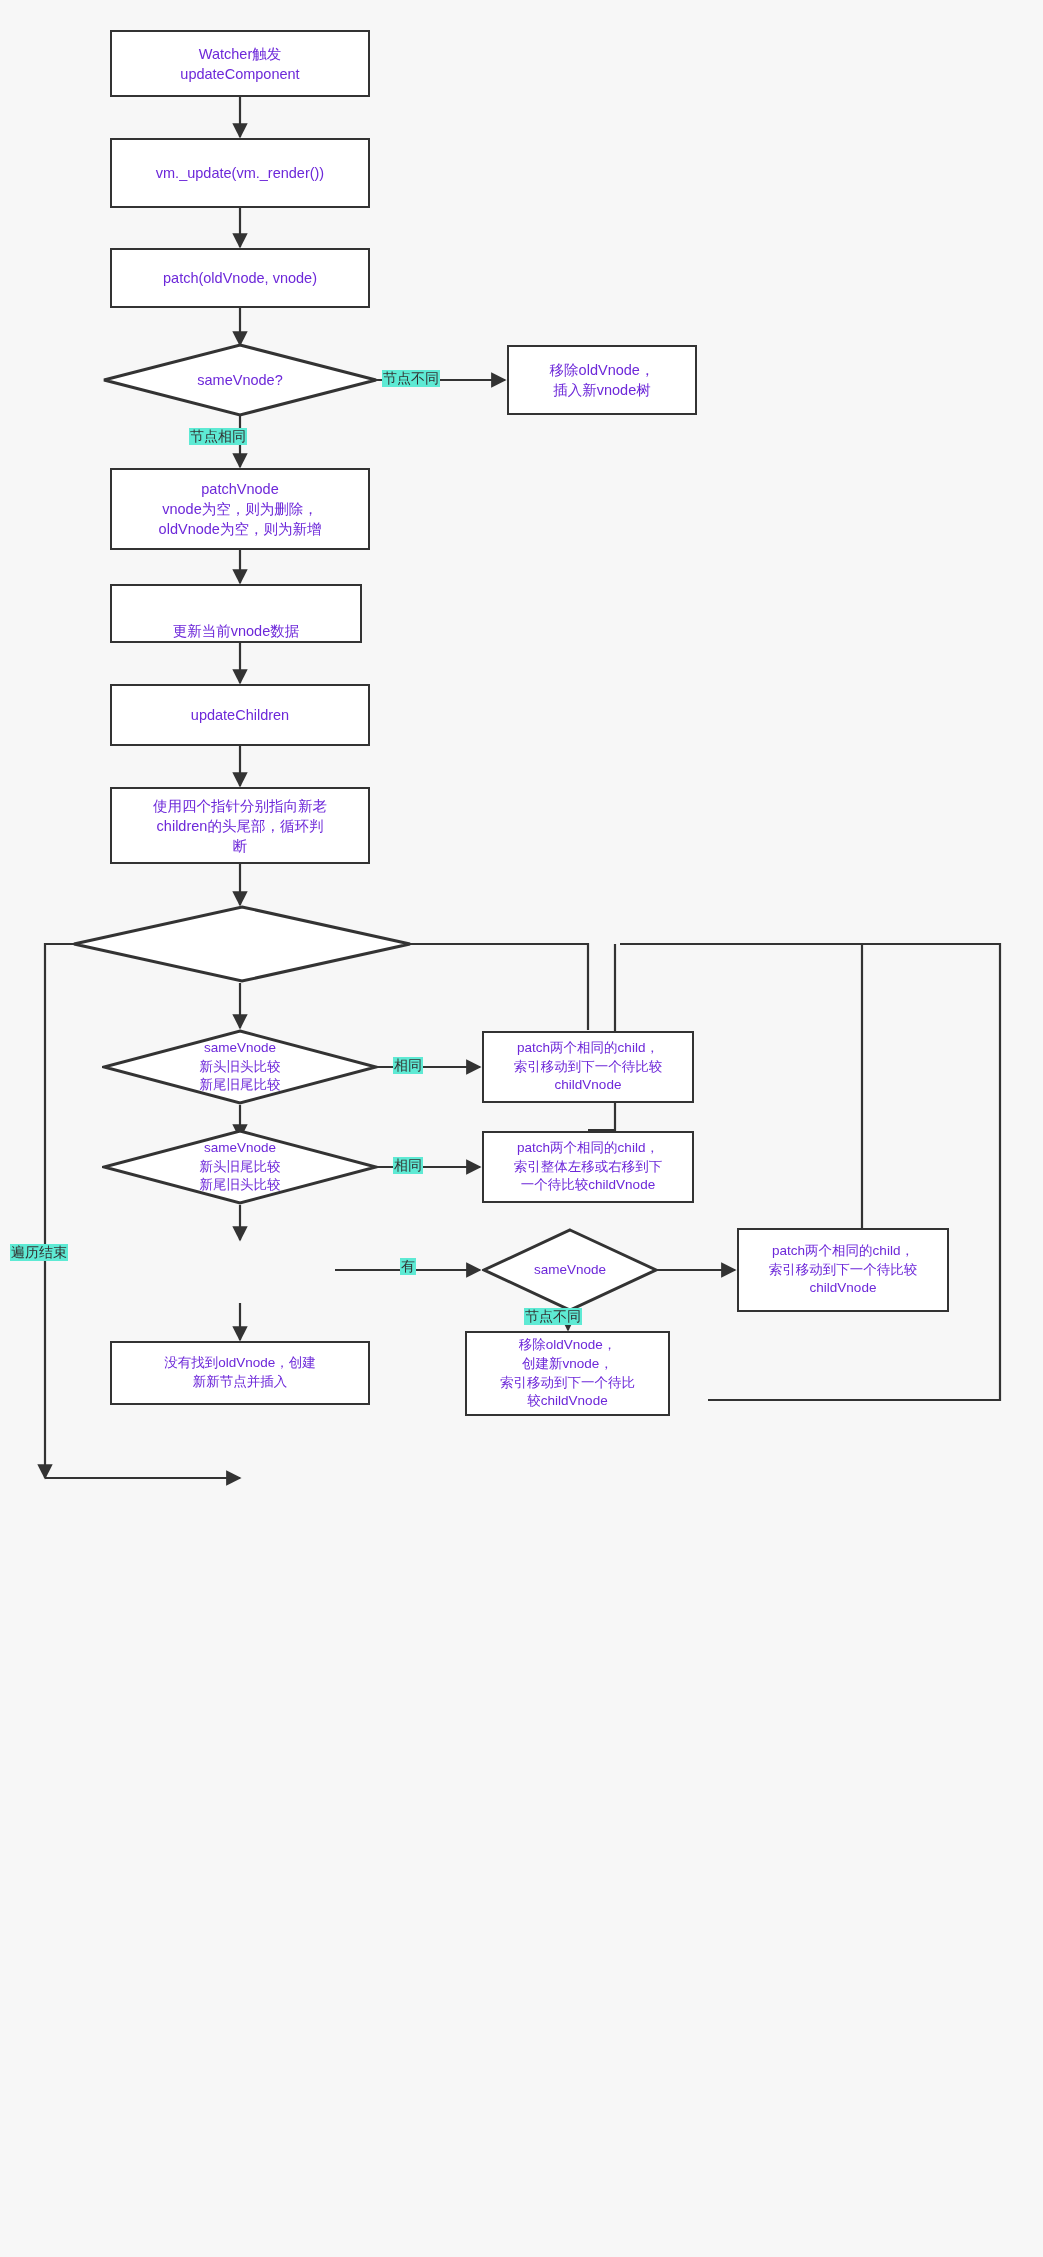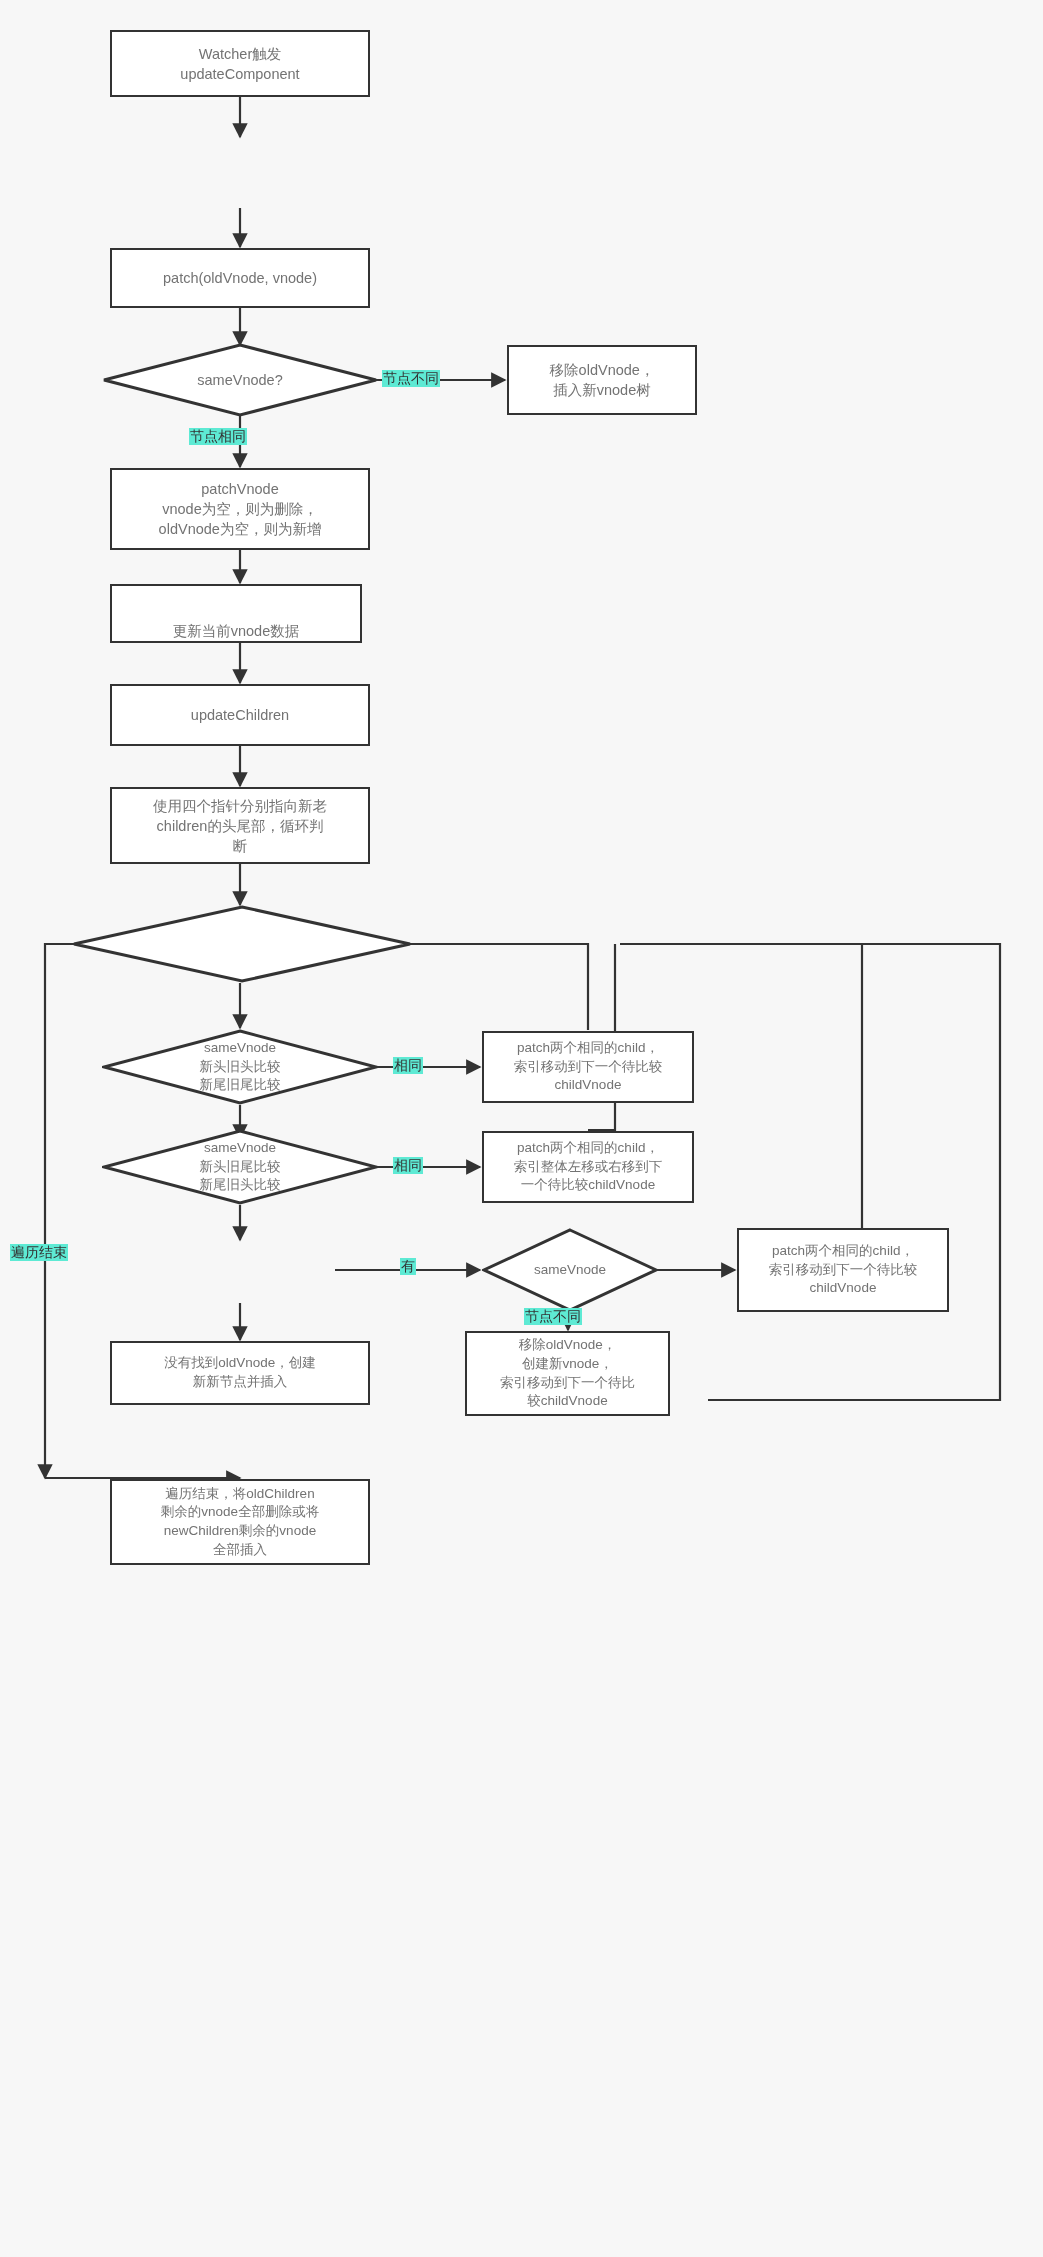--- a/index.html
+++ b/index.html
@@ -10,21 +10,21 @@
     position:relative;
     overflow:hidden;
   }
   #canvas{position:absolute;inset:0;}
   svg.edges{position:absolute;left:0;top:0;width:1043px;height:2257px;}
   .node{
     position:absolute;
     box-sizing:border-box;
     display:flex;align-items:center;justify-content:center;
     text-align:center;
-    color:#737373;
+    color:#6d28d9;
     font-size:14.5px;
     line-height:1.38;
     white-space:pre-line;
   }
   .box{
     background:#ffffff;
     border:2px solid #333333;
   }
   .diamond{
     background:transparent;
@@ -110,20 +110,23 @@
 
       <path d="M 708,1400 L 1000,1400 L 1000,944 L 625,944"></path>
     </g>
   </svg>
 
   <div class="node box" style="left:110px;top:30px;width:260px;height:67px;">
     <span>Watcher触发
 updateComponent</span>
   </div>
 
+  <div class="node box" style="left:110px;top:138px;width:260px;height:70px;">
+    <span>vm._update(vm._render())</span>
+  </div>
 
   <div class="node box" style="left:110px;top:248px;width:260px;height:60px;">
     <span>patch(oldVnode, vnode)</span>
   </div>
 
   <div class="node diamond" style="left:102px;top:343px;width:276px;height:74px;">
     <svg class="dshape" viewBox="0 0 276 74" preserveAspectRatio="none">
       <polygon points="138,2 274,37 138,72 2,37" fill="#ffffff" stroke="#333333" stroke-width="3" vector-effect="non-scaling-stroke"></polygon>
     </svg>
     <span class="dtext">sameVnode?</span>
@@ -209,26 +212,20 @@
 新新节点并插入</span>
   </div>
 
   <div class="node box" style="left:465px;top:1331px;width:205px;height:85px;font-size:13.5px;">
     <span>移除oldVnode，
 创建新vnode，
 索引移动到下一个待比
 较childVnode</span>
   </div>
 
-  <div class="node box" style="left:110px;top:1479px;width:260px;height:86px;font-size:13.5px;">
-    <span>遍历结束，将oldChildren
-剩余的vnode全部删除或将
-newChildren剩余的vnode
-全部插入</span>
-  </div>
 
   <div class="edge-label" style="left:382px;top:370px;">节点不同</div>
 
   <div class="edge-label" style="left:189px;top:428px;">节点相同</div>
 
   <div class="edge-label" style="left:393px;top:1057px;">相同</div>
 
   <div class="edge-label" style="left:393px;top:1157px;">相同</div>
 
   <div class="edge-label" style="left:400px;top:1258px;">有</div>

